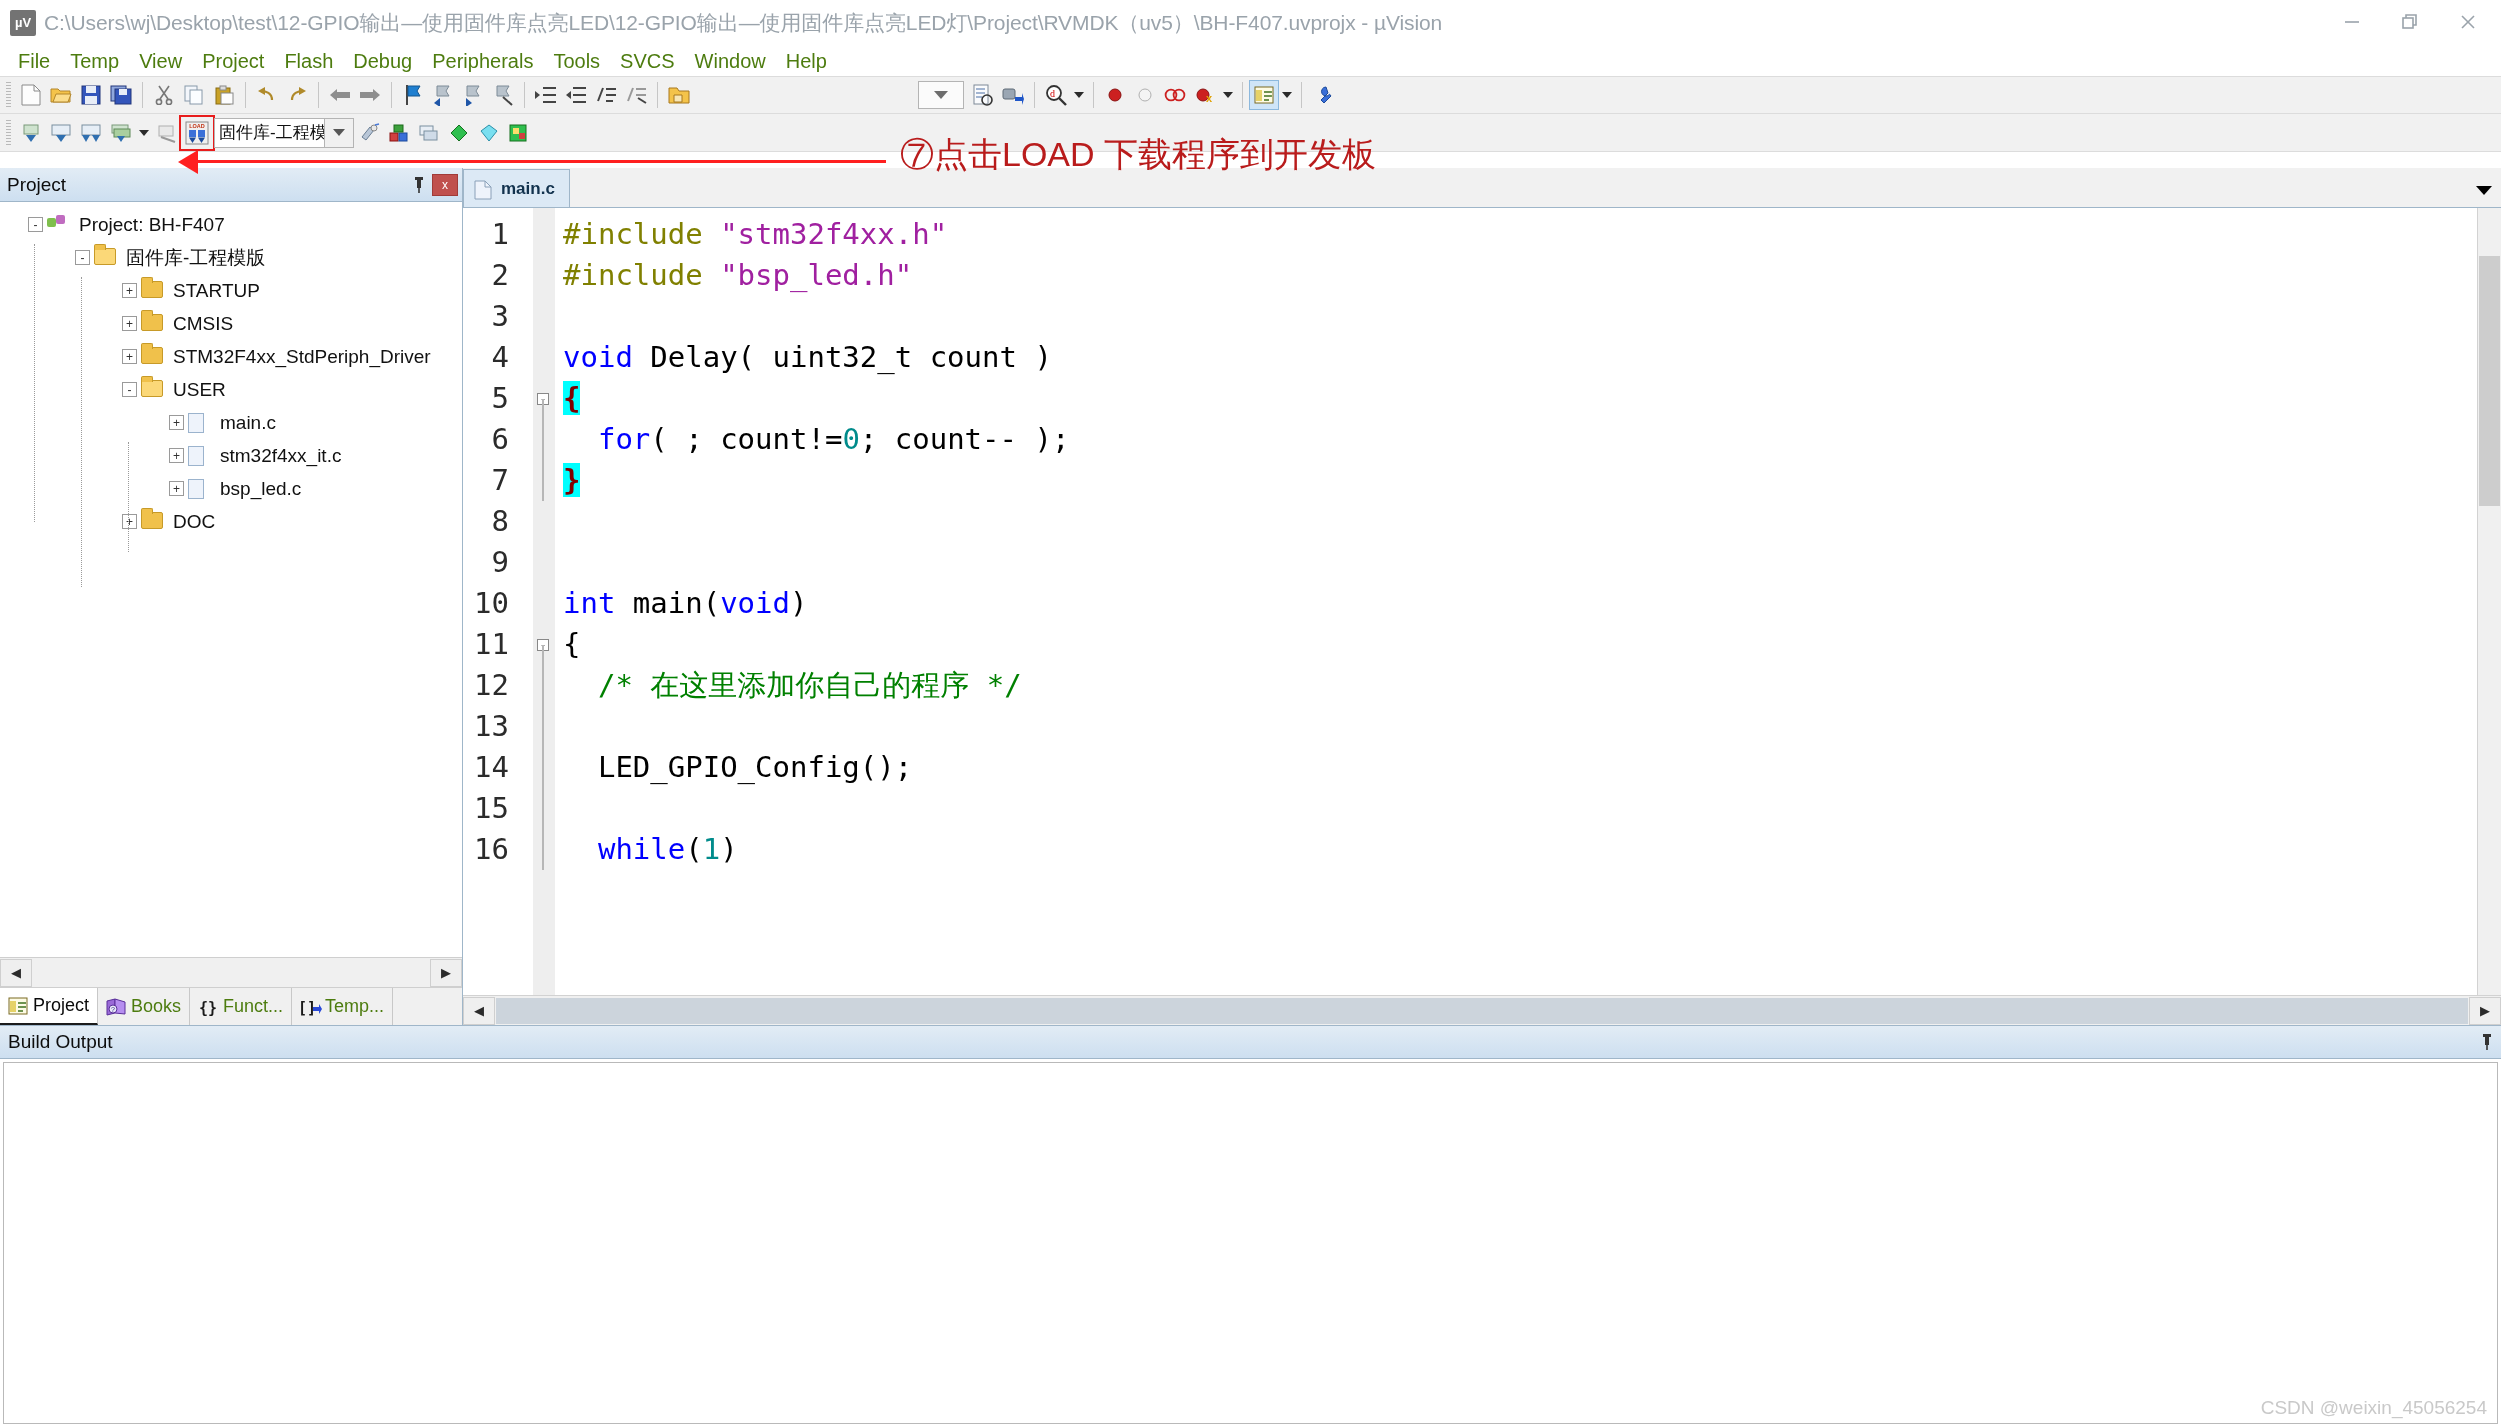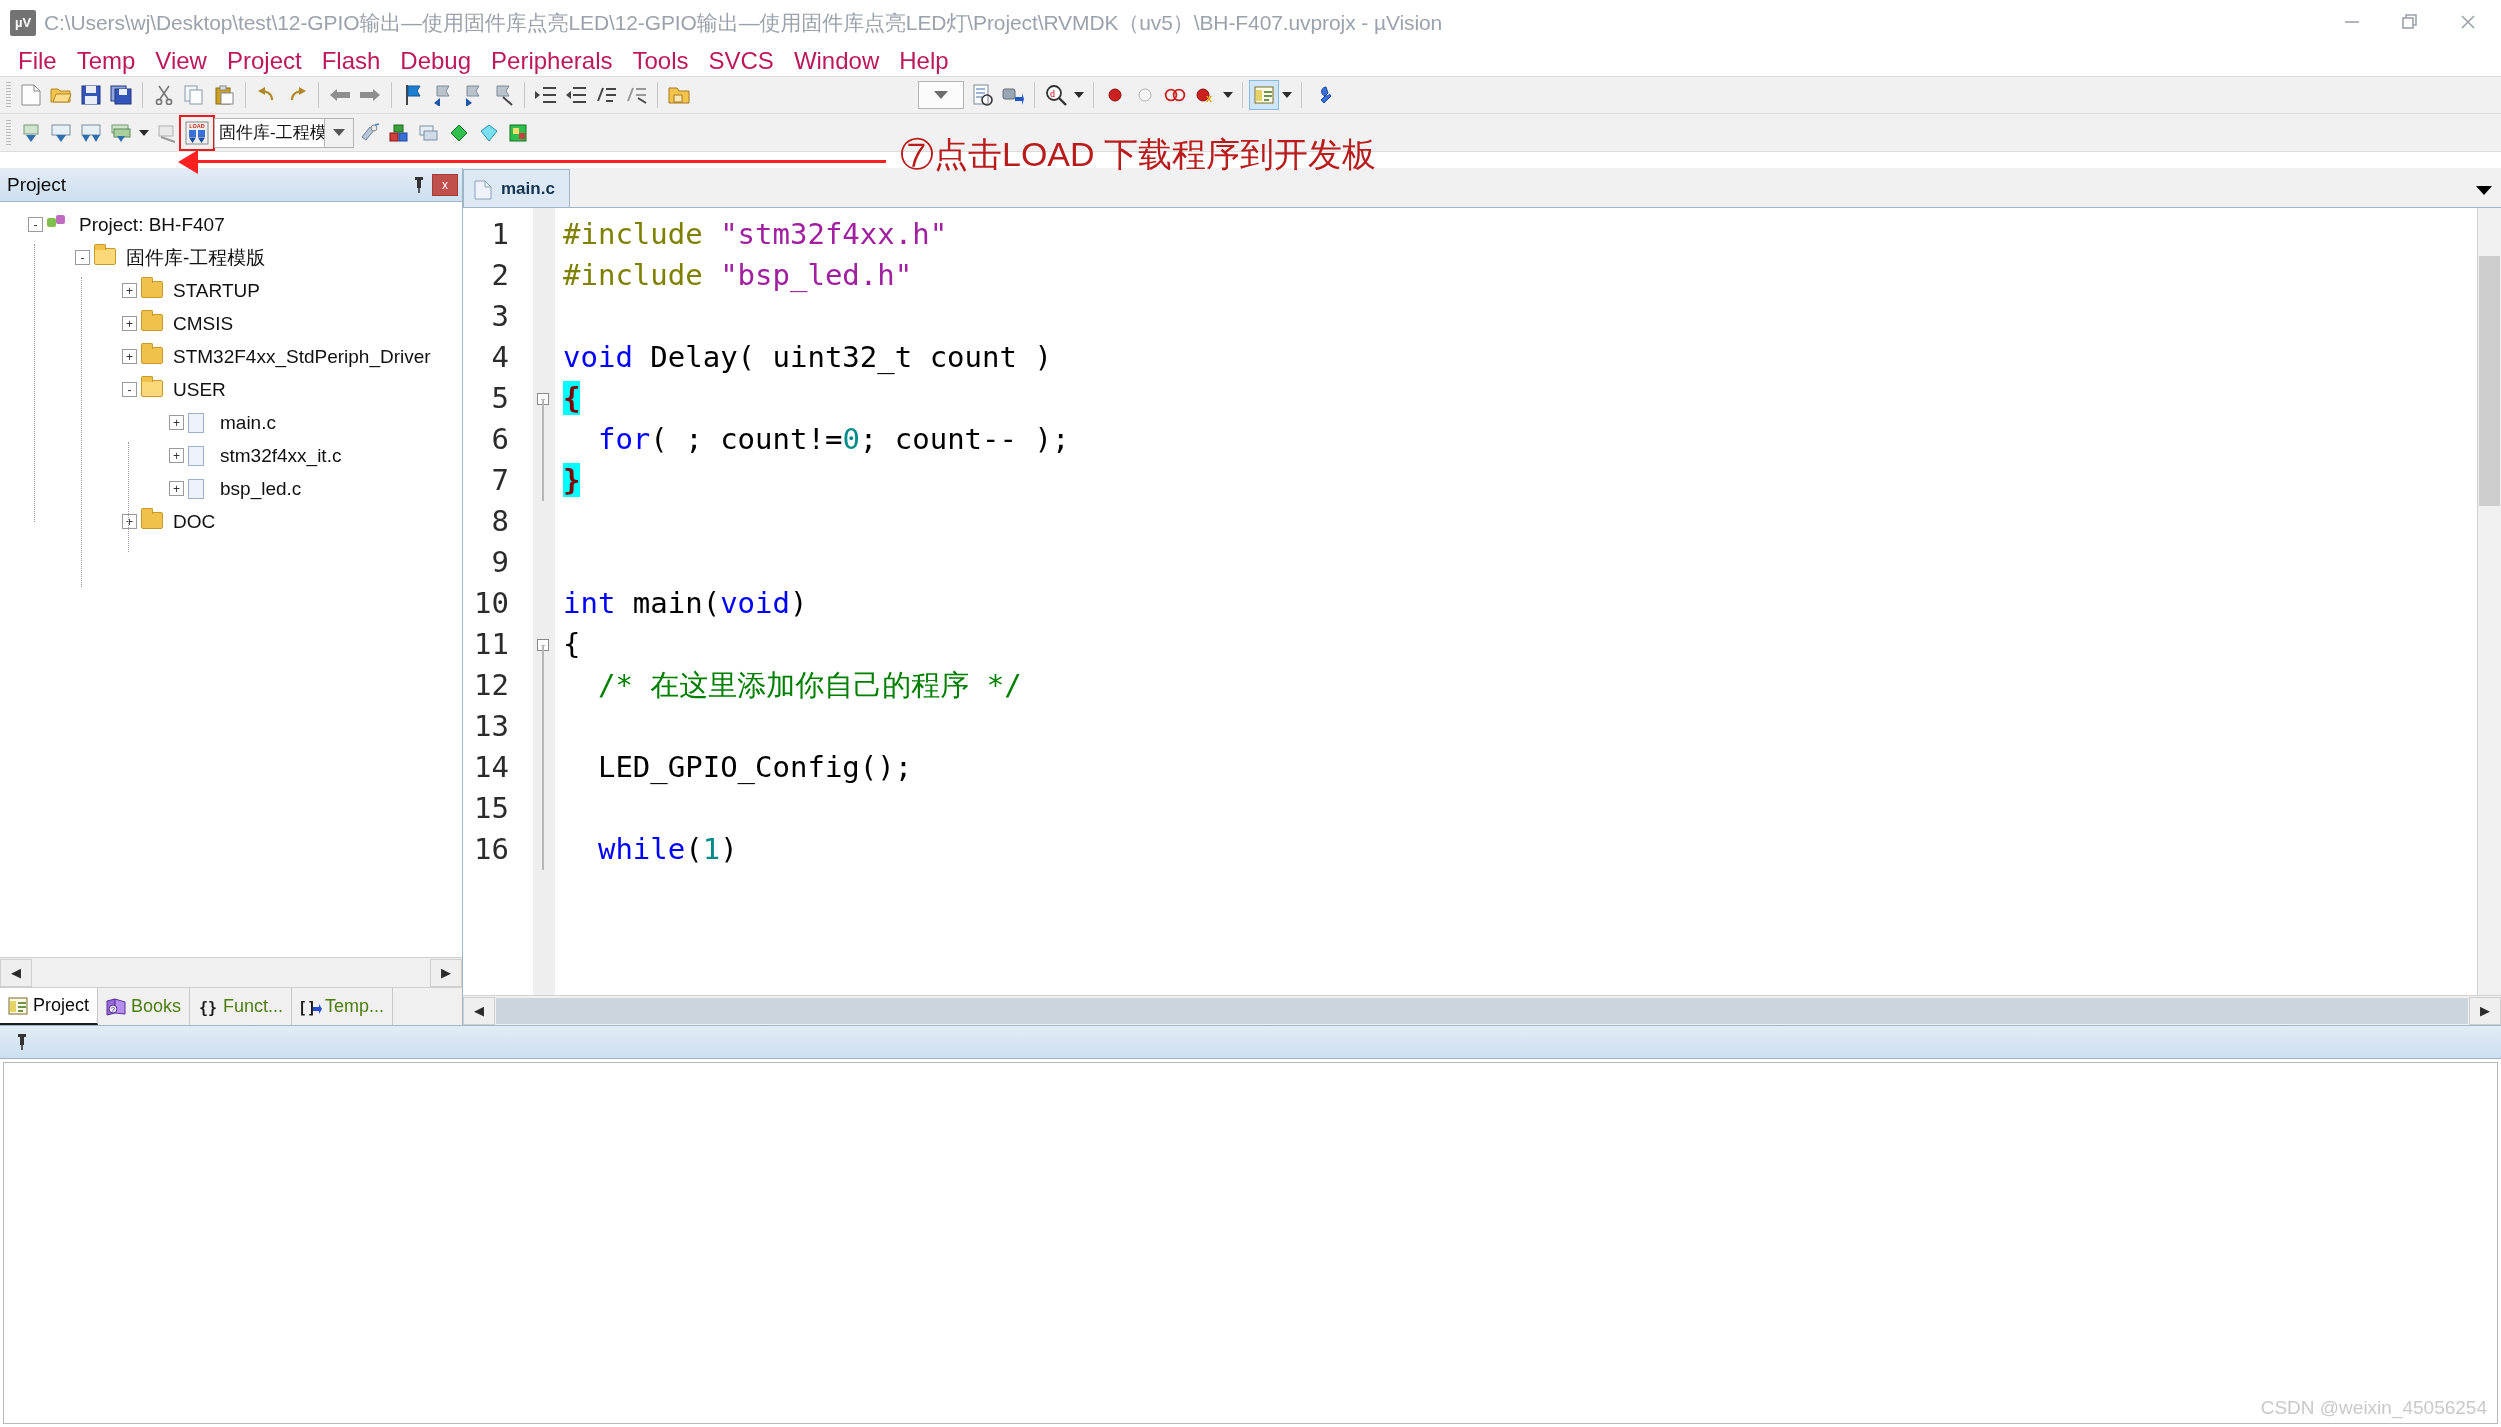--- a/index.html
+++ b/index.html
@@ -35,21 +35,21 @@
   }
   #winbtns{position:absolute; right:4px; top:0; display:flex;}
   .wbtn svg{display:block}
 
   
   #menubar{
     height:30px; display:flex; align-items:center;
     background:#ffffff; padding-left:8px;
   }
   .menu-item{
-    font-size:24px; color:#be185d; padding:3px 10px; white-space:nowrap;
+    font-size:20px; color:#4d7c0f; padding:3px 10px; white-space:nowrap;
   }
 
   
   .toolbar{
     height:38px; display:flex; align-items:center;
     background:#f1f1f1; border-top:1px solid #dcdcdc; border-bottom:1px solid #dcdcdc;
     padding-left:4px;
   }
   #toolbar2{ border-top:none; }
   .grip{
@@ -855,20 +855,21 @@
       <div id="code-hscroll">
         <div class="sb-arrow">◀</div>
         <div id="code-hthumb"></div>
         <div class="sb-arrow">▶</div>
       </div>
     </div>
   </div>
 
   <div id="build-panel">
     <div id="build-header">
+      <div id="build-title">Build Output</div>
       <div id="build-pin">
         <svg width="16" height="18" viewBox="0 0 16 18">
             <rect x="4" y="1" width="8" height="3" fill="#333"></rect>
             <rect x="6" y="4" width="4" height="8" fill="#333"></rect>
             <line x1="8" y1="12" x2="8" y2="17" stroke="#333" stroke-width="1.6"></line>
           </svg>
       </div>
     </div>
     <div id="build-body"></div>
   </div>

